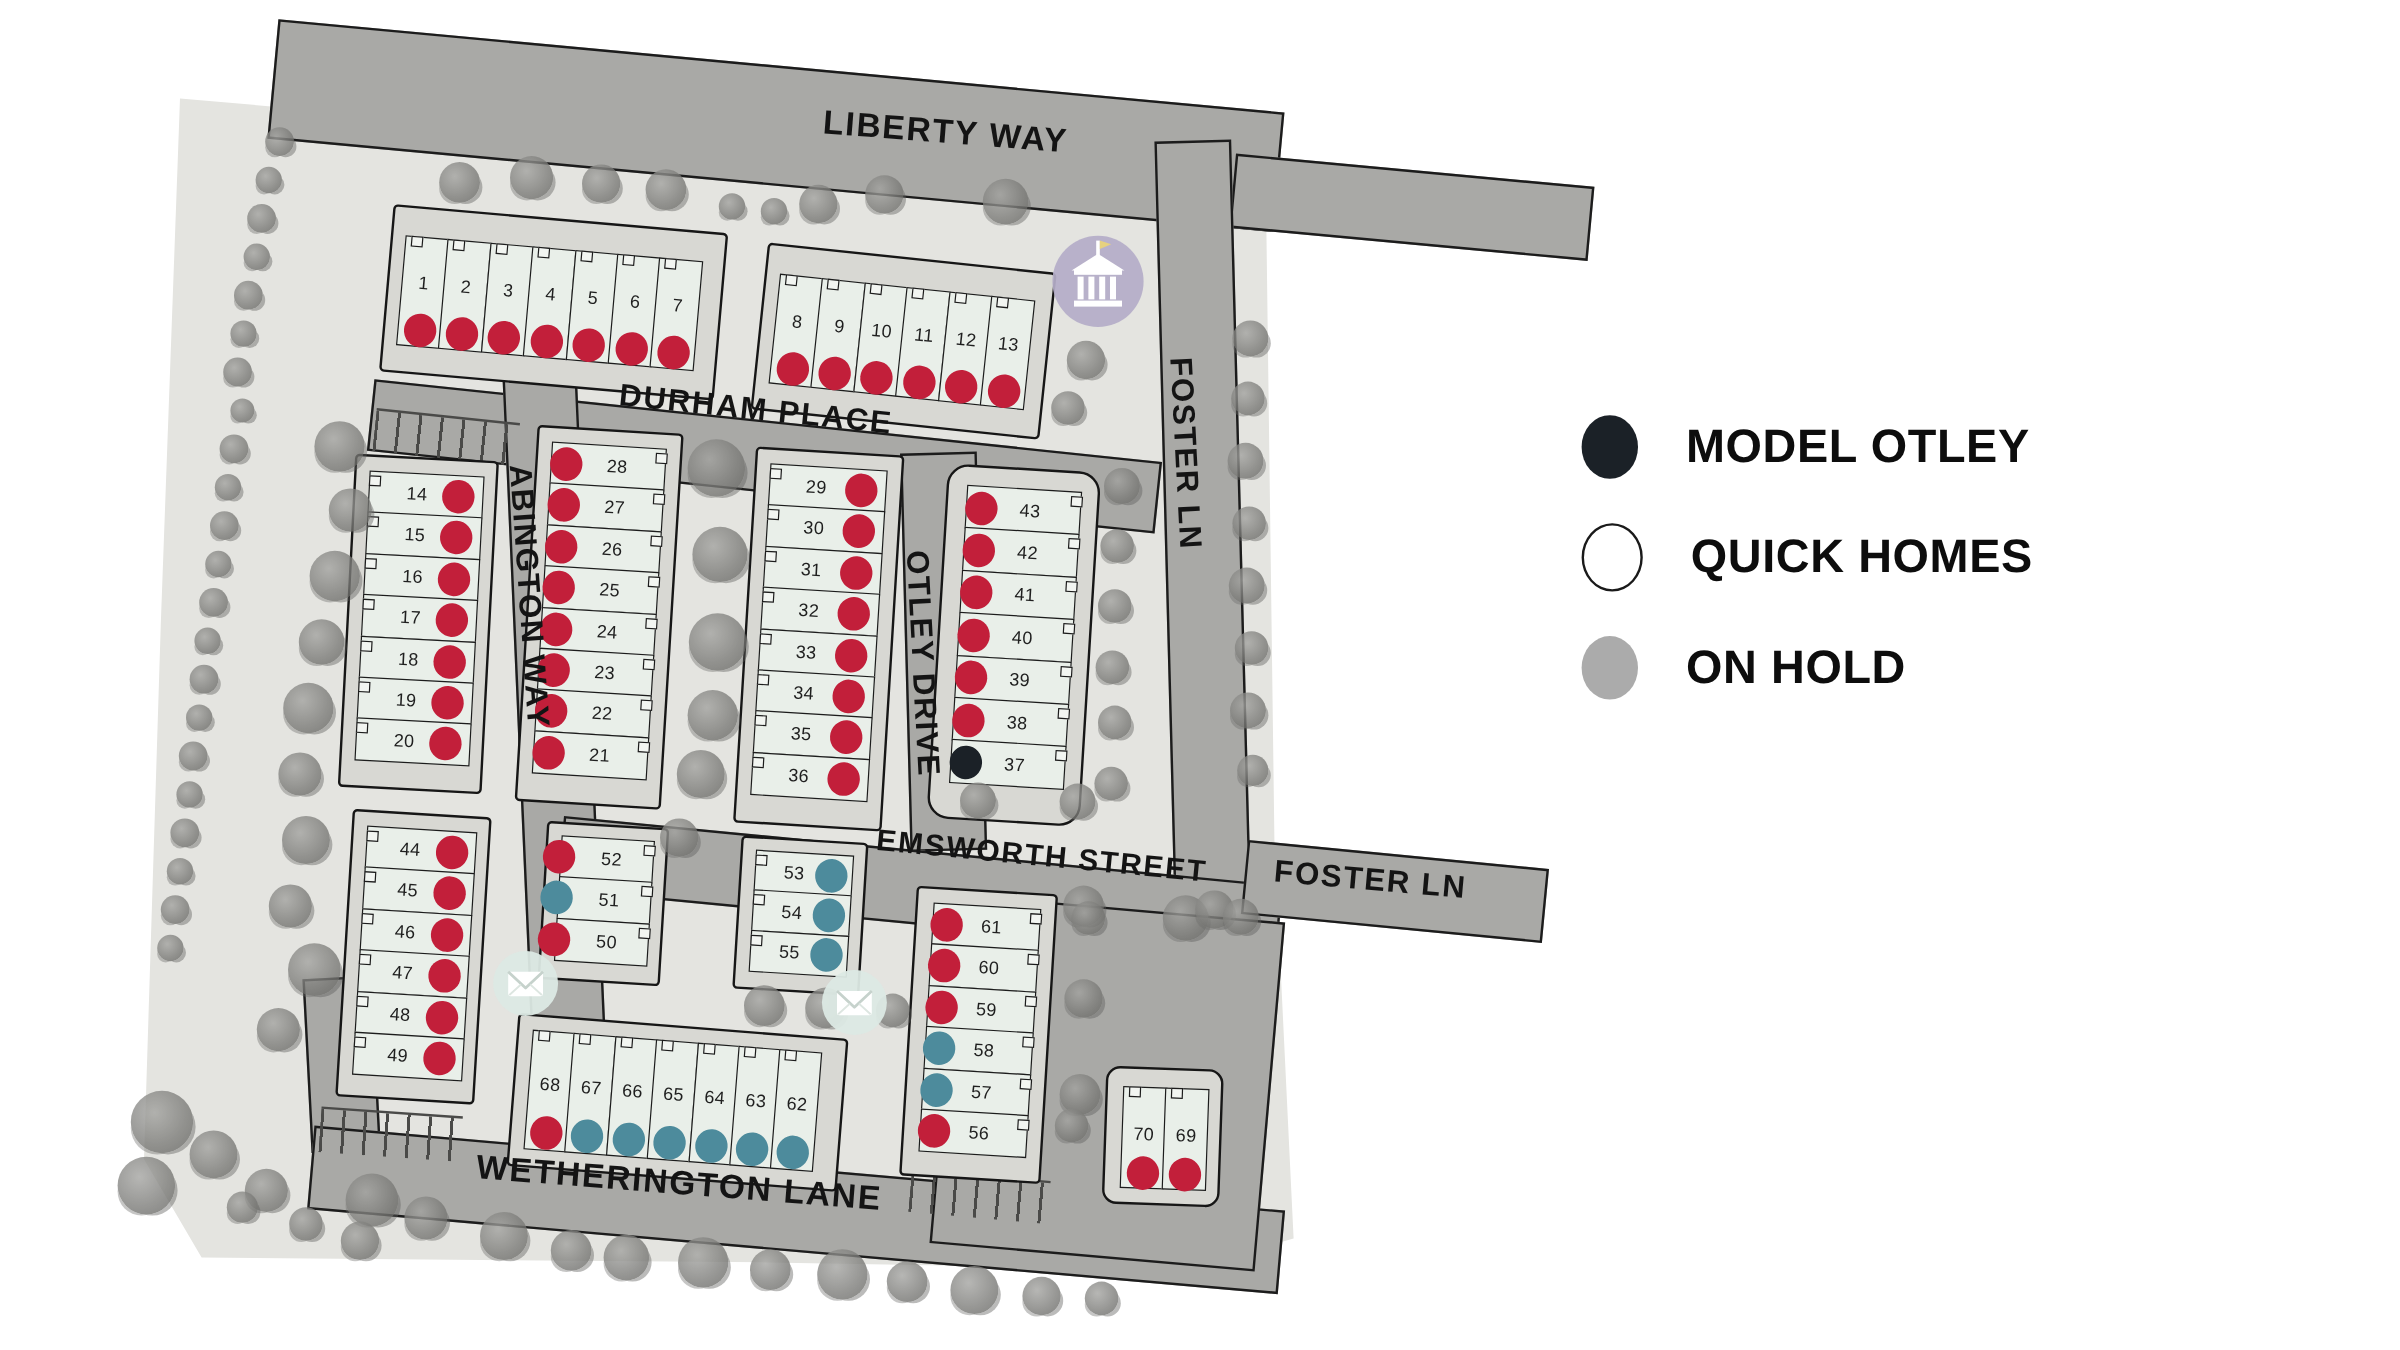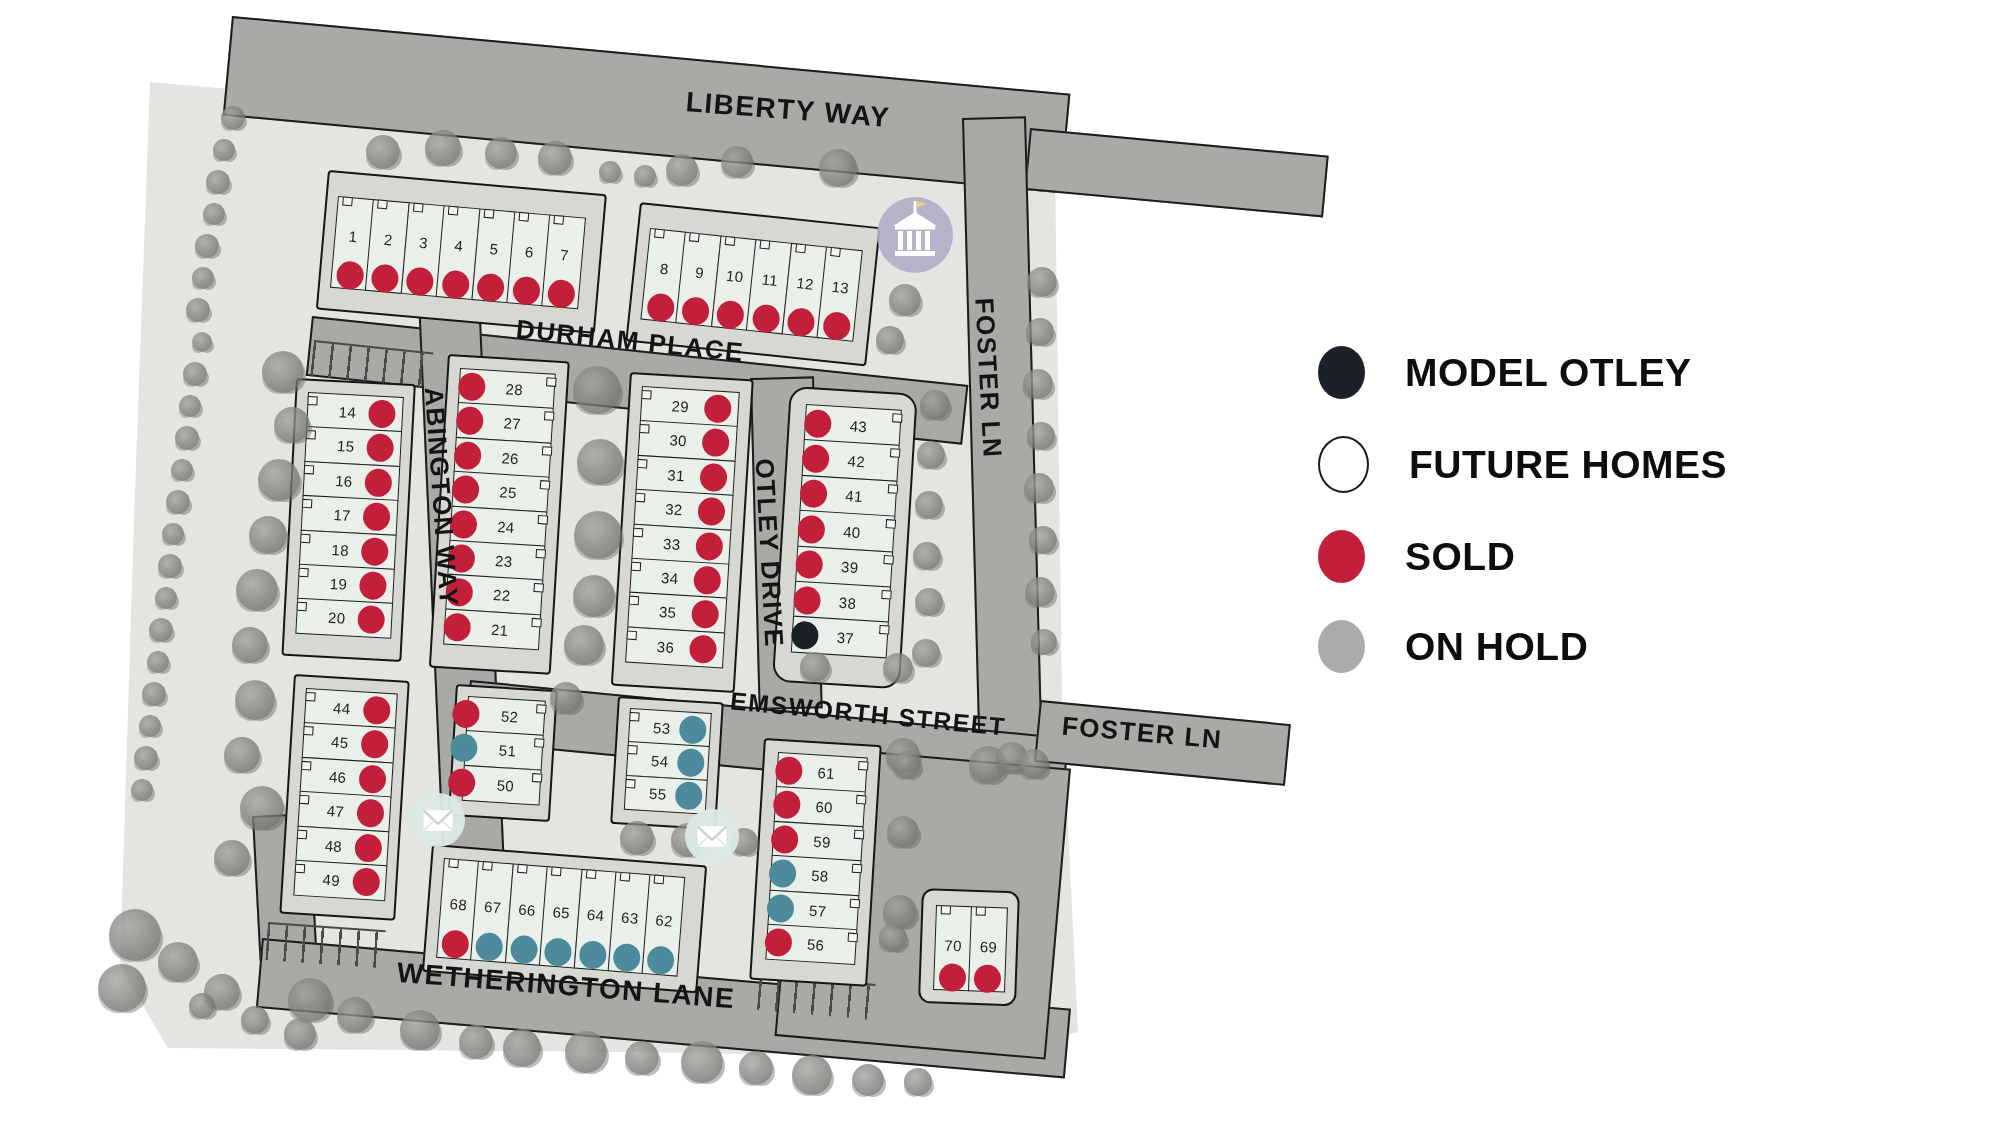--- a/index.html
+++ b/index.html
@@ -565,24 +565,20 @@
       <div class="street-label" style="left: 566px; top: 986px; font-size: 28px; transform: translate(-50%, -50%) rotate(4.5deg);">WETHERINGTON LANE</div>
     </div>
 
   <div id="legend">
     <div class="legend-row">
       <span class="legend-dot" style="background: rgb(27, 33, 39); border: none;"></span>
       <span class="legend-label">MODEL OTLEY</span>
     </div>
     <div class="legend-row">
       <span class="legend-dot" style="background: rgb(255, 255, 255); border: 2px solid rgb(26, 26, 26);"></span>
-      <span class="legend-label">FUTURE HOMES</span>
-    </div>
-    <div class="legend-row">
-      <span class="legend-dot" style="background: rgb(194, 31, 58); border: none;"></span>
-      <span class="legend-label">SOLD</span>
+      <span class="legend-label">QUICK HOMES</span>
     </div>
     <div class="legend-row">
       <span class="legend-dot" style="background: rgb(171, 171, 171); border: none;"></span>
       <span class="legend-label">ON HOLD</span>
     </div>
   </div>
 </div>
 
 </body></html>

